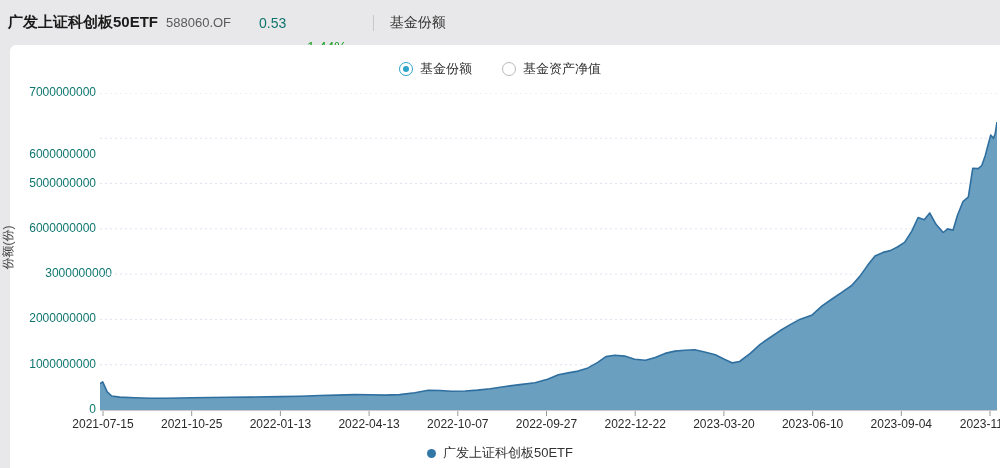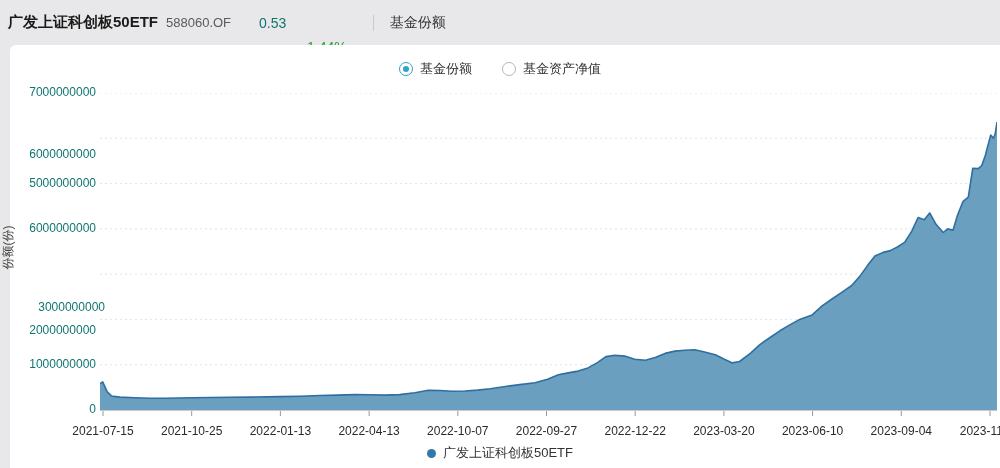--- a/index.html
+++ b/index.html
@@ -15,21 +15,21 @@
   .card{position:absolute;left:10px;top:45px;width:990px;height:423px;background:#ffffff;border-radius:6px 0 0 0;}
   .radios{position:absolute;left:0;top:60px;width:100%;display:flex;justify-content:center;align-items:center;gap:30px;}
   .radio-item{display:flex;align-items:center;gap:7px;cursor:pointer;}
   .radio-circle{width:14px;height:14px;border-radius:50%;box-sizing:border-box;position:relative;background:#fff;}
   .radio-circle.sel{border:1.5px solid #2fa3c9;}
   .radio-circle.sel::after{content:"";position:absolute;left:2.5px;top:2.5px;width:6px;height:6px;border-radius:50%;background:#2fa3c9;}
   .radio-circle.unsel{border:1.5px solid #b8b8b8;}
   .radio-label{font-size:13px;color:#333;}
   .y-title{position:absolute;left:-27px;top:239px;width:70px;text-align:center;font-size:12px;color:#444;transform:rotate(-90deg);}
   .ylab{position:absolute;width:94px;text-align:right;font-size:12px;color:#0f766e;}
-  .xlab{position:absolute;font-size:12px;color:#2a2a2a;white-space:nowrap;transform:translateX(-50%);margin-top:7px;}
+  .xlab{position:absolute;font-size:12px;color:#2a2a2a;white-space:nowrap;transform:translateX(-50%);}
   .chart-svg{position:absolute;left:100px;top:93px;}
   .legend{position:absolute;left:0;top:444px;width:100%;display:flex;justify-content:center;align-items:center;gap:7px;cursor:pointer;}
   .legend .dot{width:9px;height:9px;border-radius:50%;}
   .legend .lab{font-size:13px;color:#333;}
 </style>
 </head>
 <body>
 
 <div class="page">
 
@@ -52,22 +52,22 @@
     <div class="radio-item">
       <span class="radio-circle unsel"></span>
       <span class="radio-label">基金资产净值</span>
     </div>
   </div>
 
   <div class="y-title">份额(份)</div>
   <div id="ylabels">
       <div class="ylab" style="left: 2px; top: 402px;">0</div>
       <div class="ylab" style="left: 2px; top: 356.714px;">1000000000</div>
-      <div class="ylab" style="left: 2px; top: 311.429px; margin-top: 12px;">2000000000</div>
-      <div class="ylab" style="left: 11px; top: 266.143px; margin-top: 34px;">3000000000</div>
+      <div class="ylab" style="left: 2px; top: 311.429px;">2000000000</div>
+      <div class="ylab" style="left: 18px; top: 266.143px;">3000000000</div>
       <div class="ylab" style="left: 2px; top: 220.857px;">6000000000</div>
       <div class="ylab" style="left: 2px; top: 175.571px; text-align: right;">5000000000</div>
       <div class="ylab" style="left: 2px; top: 147px;">6000000000</div>
       <div class="ylab" style="left: 2px; top: 85px;">7000000000</div>
     </div>
 
   <svg id="chart-svg" class="chart-svg" width="897" height="326" viewBox="0 0 897 326" preserveAspectRatio="none">
       <line x1="0" y1="271.7142857142857" x2="897" y2="271.7142857142857" stroke="#dde3f0" stroke-width="1" stroke-dasharray="2 3"></line>
       <line x1="0" y1="226.42857142857144" x2="897" y2="226.42857142857144" stroke="#dde3f0" stroke-width="1" stroke-dasharray="2 3"></line>
       <line x1="0" y1="181.14285714285714" x2="897" y2="181.14285714285714" stroke="#dde3f0" stroke-width="1" stroke-dasharray="2 3"></line>

